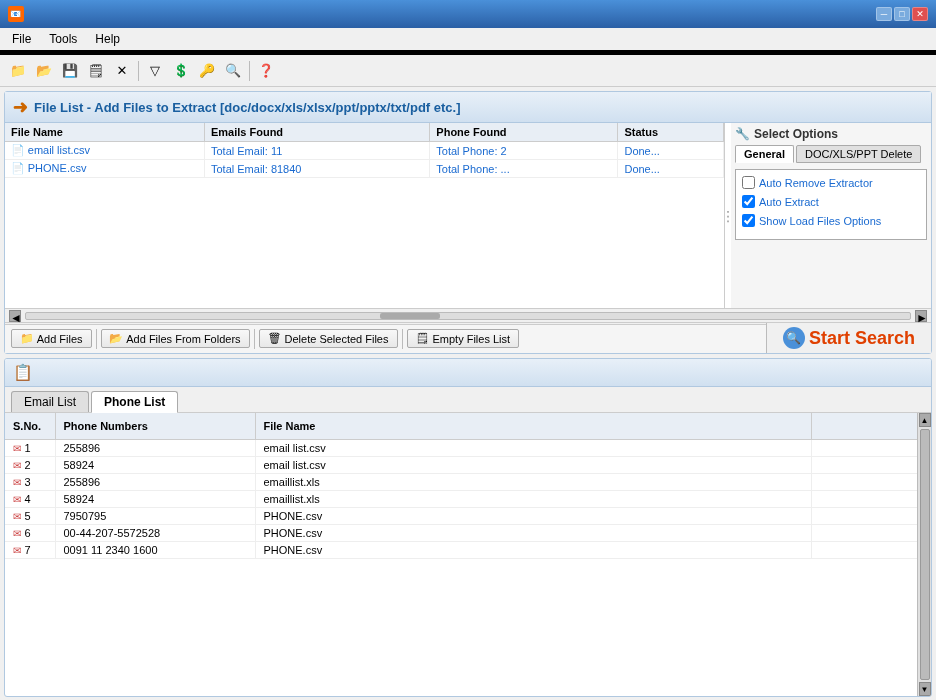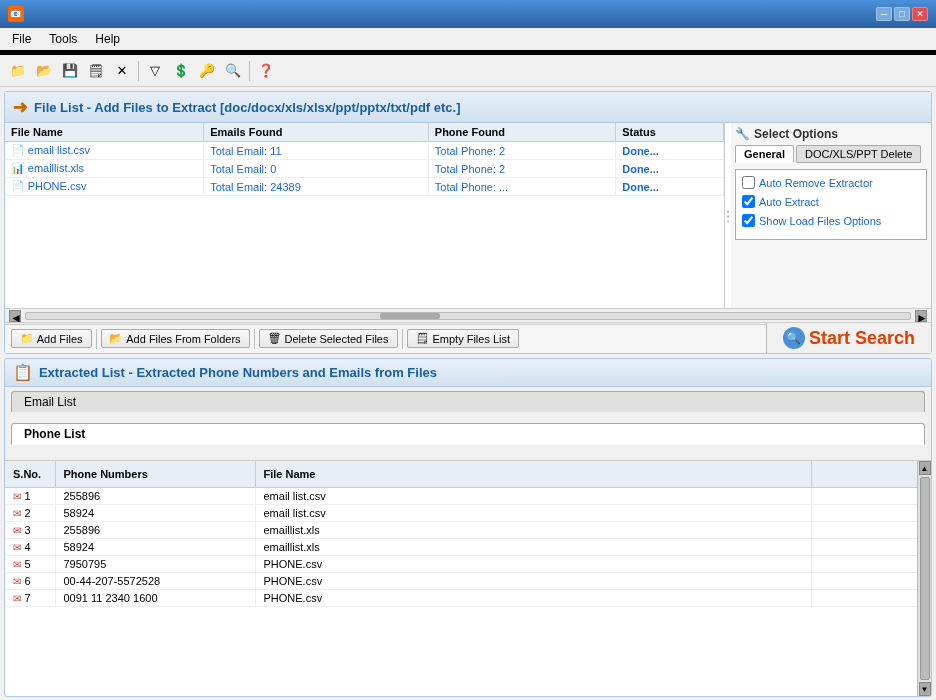--- a/index.html
+++ b/index.html
@@ -166,21 +166,21 @@
     }
     .file-table td {
       padding: 2px 6px;
       border-bottom: 1px solid #eee;
       border-right: 1px solid #eee;
       white-space: nowrap;
     }
     .file-link { color: #1a6ad0; text-decoration: none; }
     .email-found { color: #1a6ad0; }
     .phone-found { color: #1a6ad0; }
-    .status-done { color: #1a6ad0; font-weight: bold; }
+    .status-done { color: #1a6ad0; }
 
     
     .options-panel {
       width: 200px;
       padding: 4px;
       background: #f5f5f5;
     }
     .options-title {
       display: flex;
       align-items: center;
@@ -308,25 +308,24 @@
     
     .extracted-panel {
       flex: 1;
       display: flex;
       flex-direction: column;
       overflow: hidden;
     }
 
     .list-tabs {
       display: flex;
-      padding: 4px 6px 16px;
-      gap: 11px;
+      padding: 4px 6px 0;
+      gap: 2px;
       background: #f0f0f0;
       border-bottom: 1px solid #ccc;
-      flex-direction: column;
     }
     .list-tab {
       padding: 3px 12px;
       border: 1px solid #aaa;
       background: #e0e0e0;
       cursor: pointer;
       font-size: 12px;
       border-radius: 3px 3px 0 0;
       border-bottom: none;
     }
@@ -454,33 +453,24 @@
       <td>
         <span>📄</span>
         <a class="file-link">email list.csv</a>
       </td>
       <td class="email-found">Total Email: 11</td>
       <td class="phone-found">Total Phone: 2</td>
       <td class="status-done">Done...</td>
     </tr>
               <tr>
       <td>
-        <span>📊</span>
-        <a class="file-link">emaillist.xls</a>
-      </td>
-      <td class="email-found">Total Email: 0</td>
-      <td class="phone-found">Total Phone: 2</td>
-      <td class="status-done">Done...</td>
-    </tr>
-              <tr>
-      <td>
         <span>📄</span>
         <a class="file-link">PHONE.csv</a>
       </td>
-      <td class="email-found">Total Email: 24389</td>
+      <td class="email-found">Total Email: 81840</td>
       <td class="phone-found">Total Phone: ...</td>
       <td class="status-done">Done...</td>
     </tr>
             </tbody>
         </table>
       </div>
       <div class="vsep"></div>
 
       <div class="options-panel">
         <div class="options-title">
@@ -544,21 +534,20 @@
           <div class="search-icon-circle">🔍</div>
           <span style="color:#e04000; font-weight:bold; font-size:18px;">Start Search</span>
         </div>
       </div>
     </div>
   </div>
 
   <div class="panel extracted-panel">
     <div class="panel-header">
       <span style="color:#cc6600; font-size:16px;">📋</span>
-      <span class="panel-title">Extracted List - Extracted Phone Numbers and Emails from Files</span>
     </div>
 
     <div class="list-tabs">
       <div class="list-tab">Email List</div>
       <div class="list-tab active">Phone List</div>
     </div>
 
     <div class="extracted-table-area" style="position:relative;">
       <table class="extracted-table">
         <thead>

